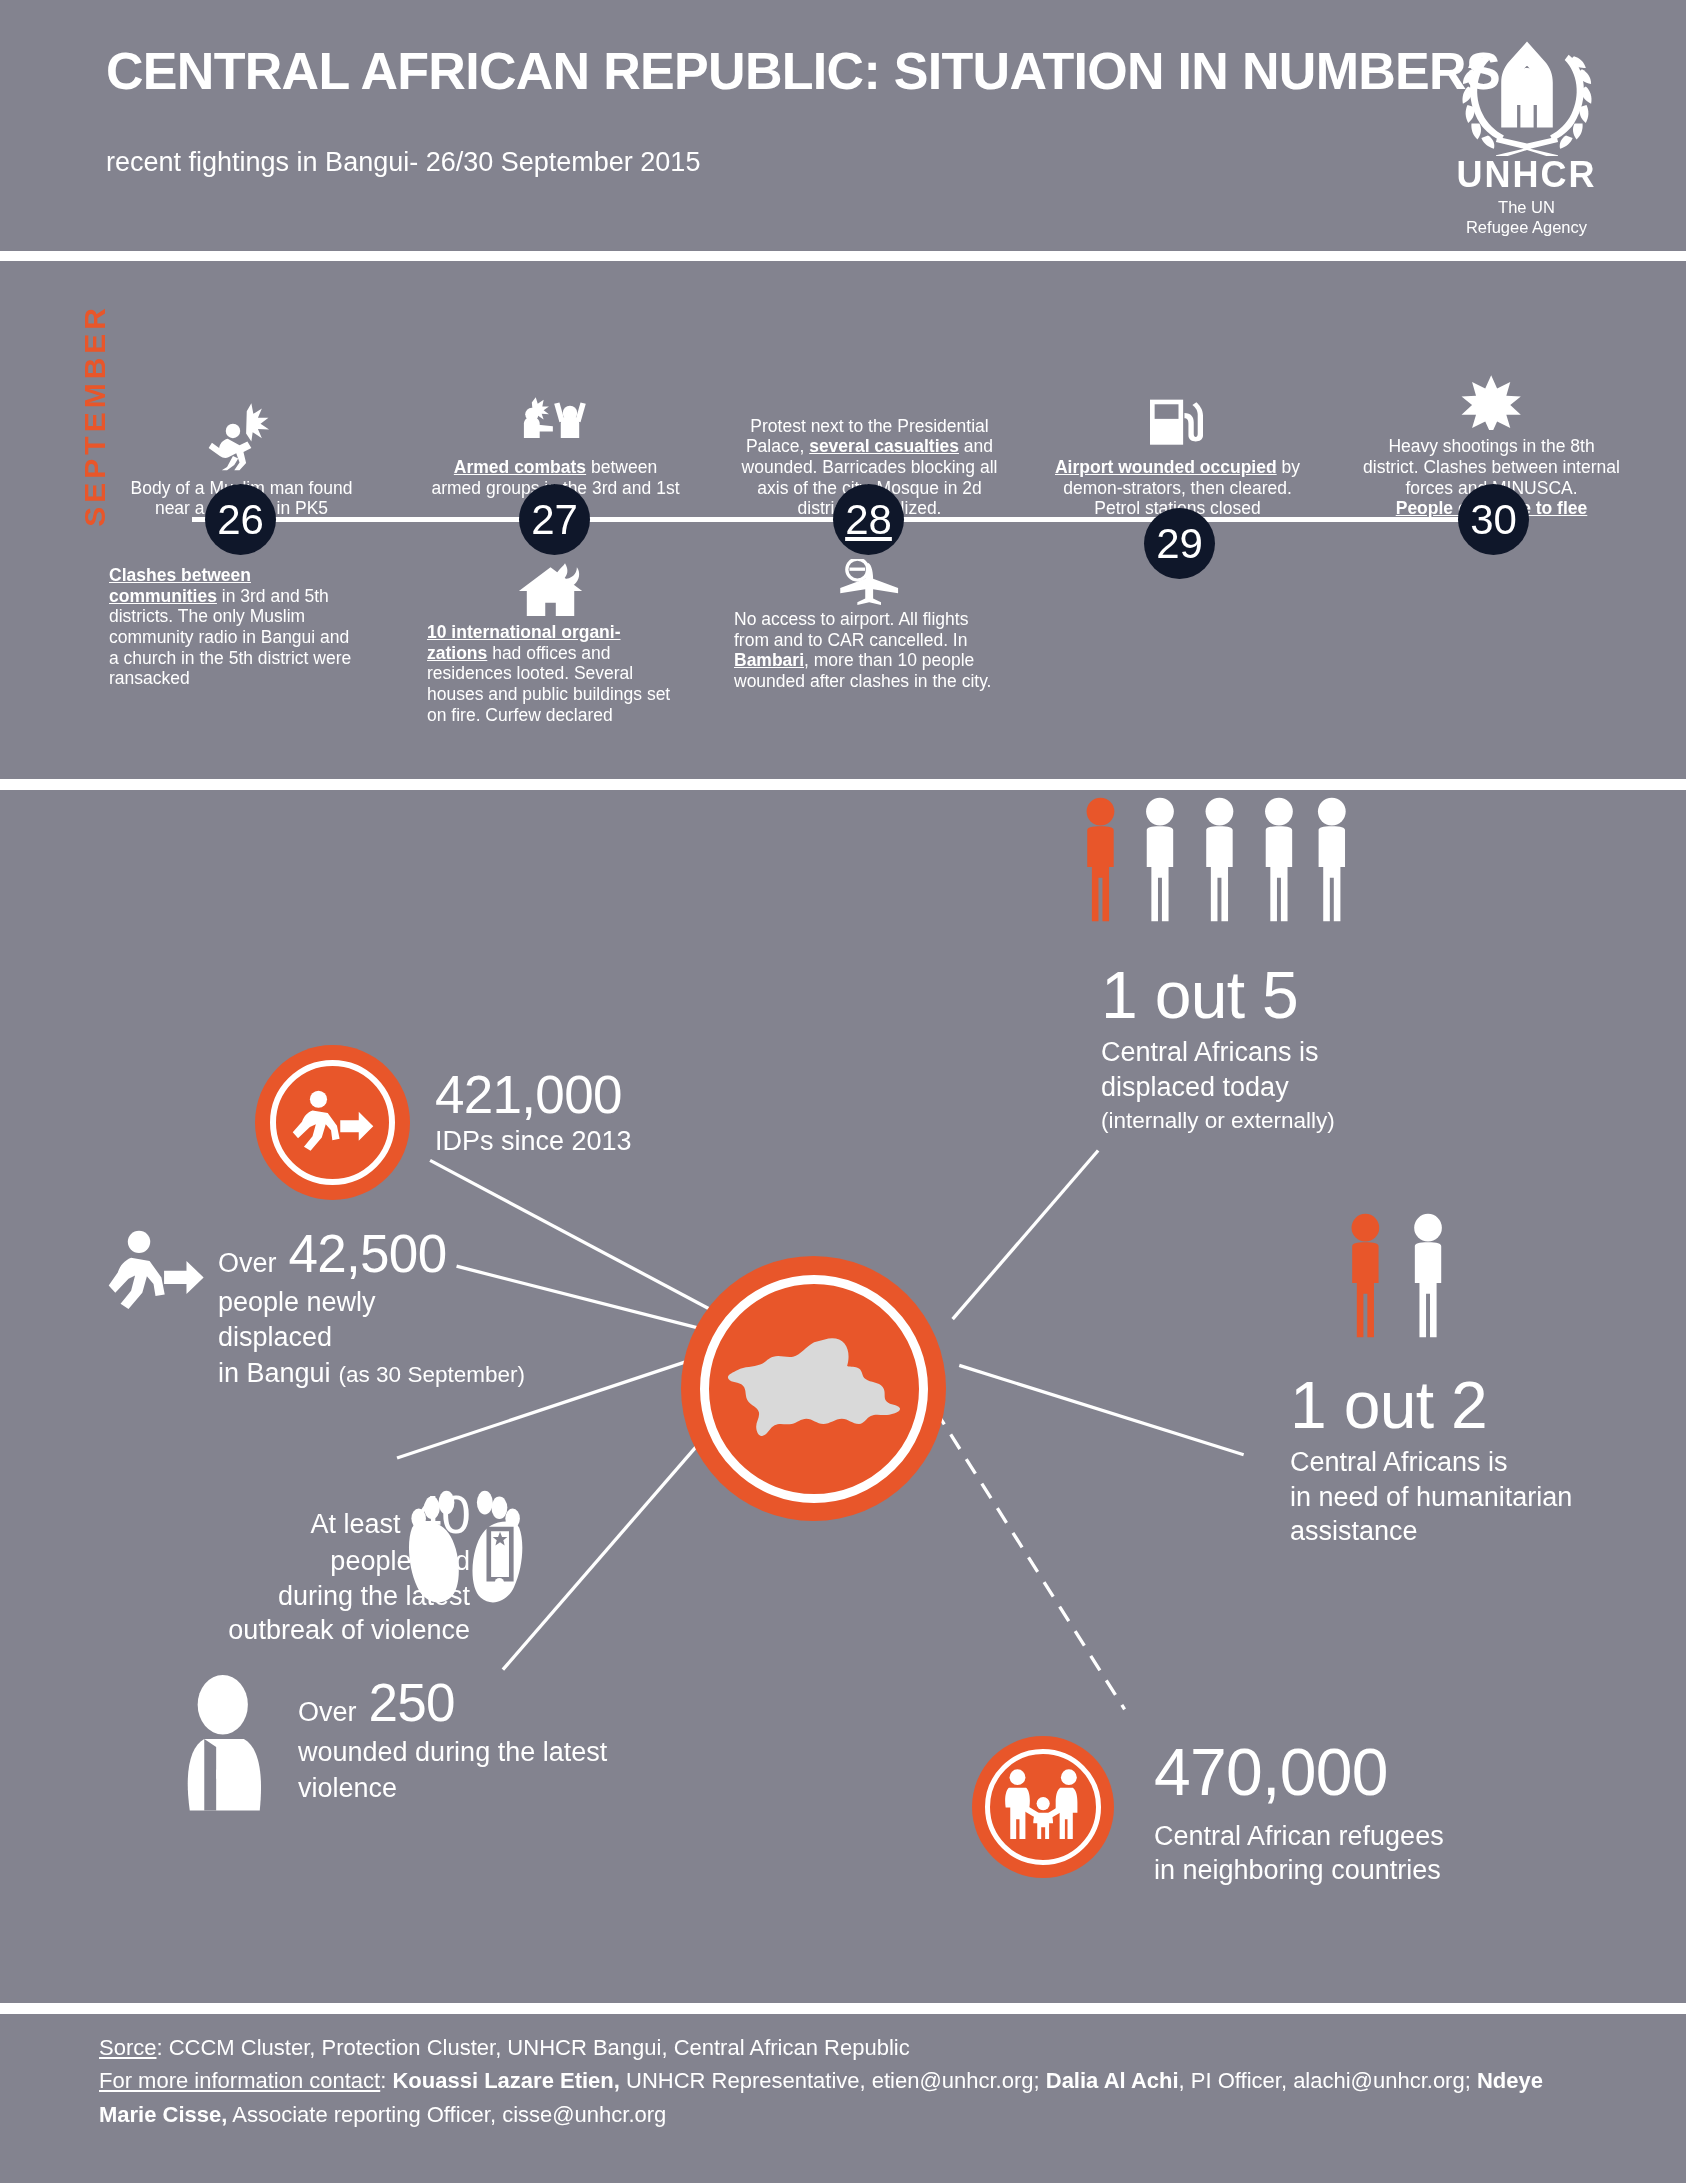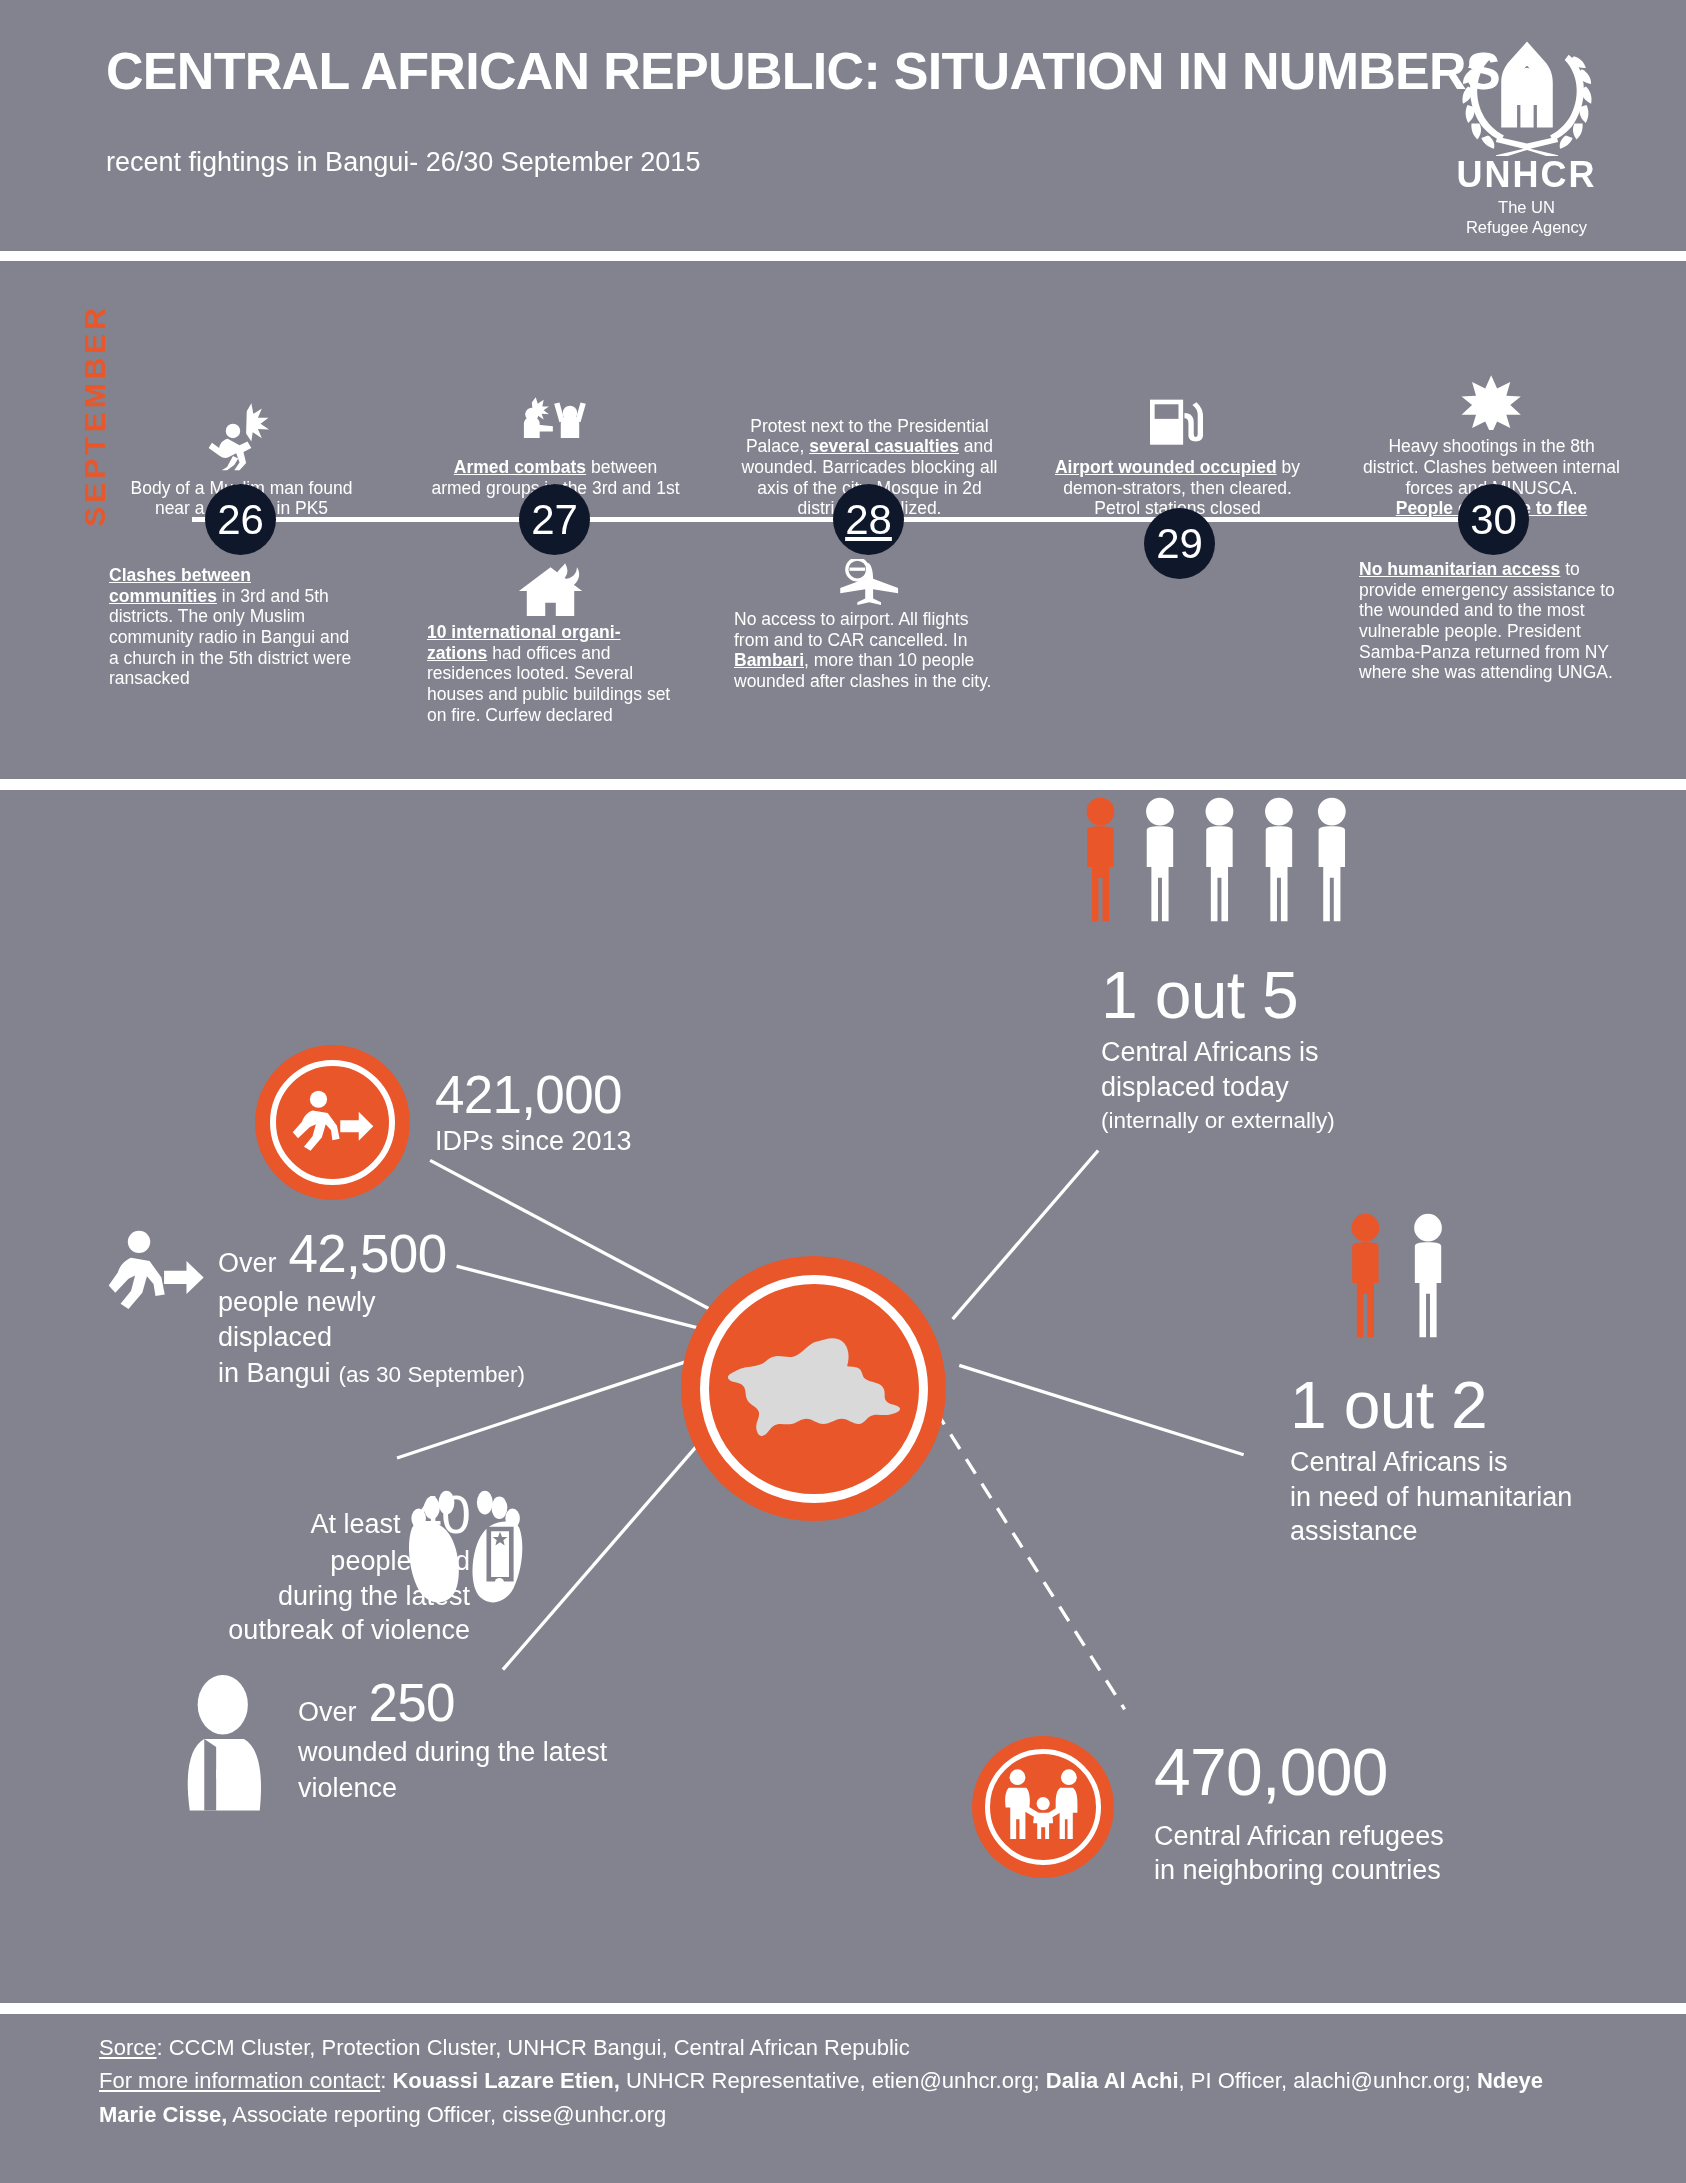--- a/index.html
+++ b/index.html
@@ -209,23 +209,20 @@
 
   <div class="tl-col" style="left:1359px;top:291px;width:265px;height:228px;">
     <div class="tl-above">
       <svg class="tl-icon" width="63" height="56" viewBox="0 0 95 85">
         <polygon fill="#fff" points="47,2 56,22 76,12 70,33 92,34 76,47 92,62 70,62 76,82 56,72 47,92 38,72 18,82 24,62 2,62 18,47 2,34 24,33 18,12 38,22"></polygon>
       </svg>
       <div class="tl-txt"><span>Heavy shootings in the 8th district. Clashes between internal forces and MINUSCA.</span><br><u>People continue to flee</u></div>
     </div>
   </div>
   <div class="daydot" style="left:1458px;top:484px;">30</div>
-  <div class="tl-col" style="left:1359px;top:559px;width:265px;">
-    <div class="tl-txt"><u>No humanitarian access</u><span> to provide emergency assistance to the wounded and to the most vulnerable people. President Samba-Panza returned from NY where she was attending UNGA.</span></div>
-  </div>
 
   <div class="band" style="top:779px;height:11.2px;"></div>
 
   <div id="main">
 
     <svg id="lines" viewBox="0 0 2550 1840">
       <g stroke="#ffffff" stroke-width="5" fill="none">
         <line x1="650" y1="560" x2="1120" y2="810"></line>
         <line x1="690" y1="720" x2="1120" y2="830"></line>
         <line x1="600" y1="1010" x2="1110" y2="840"></line>

